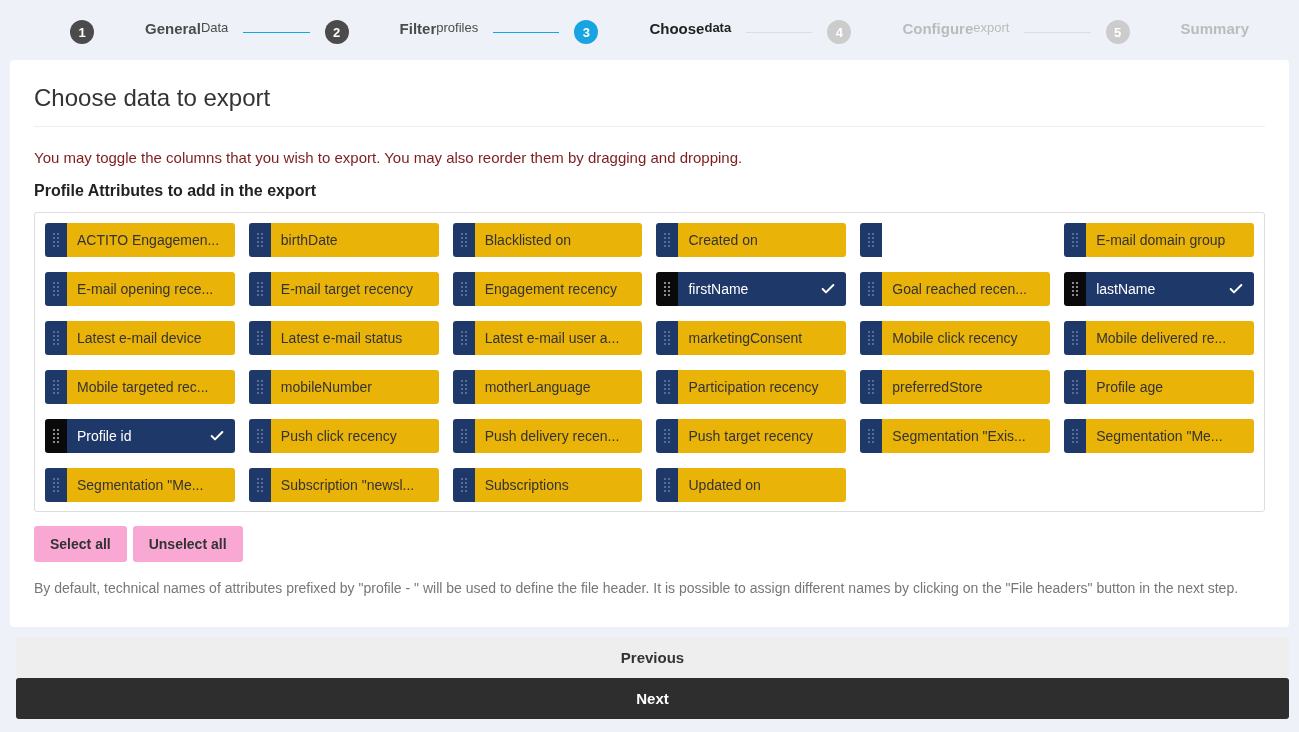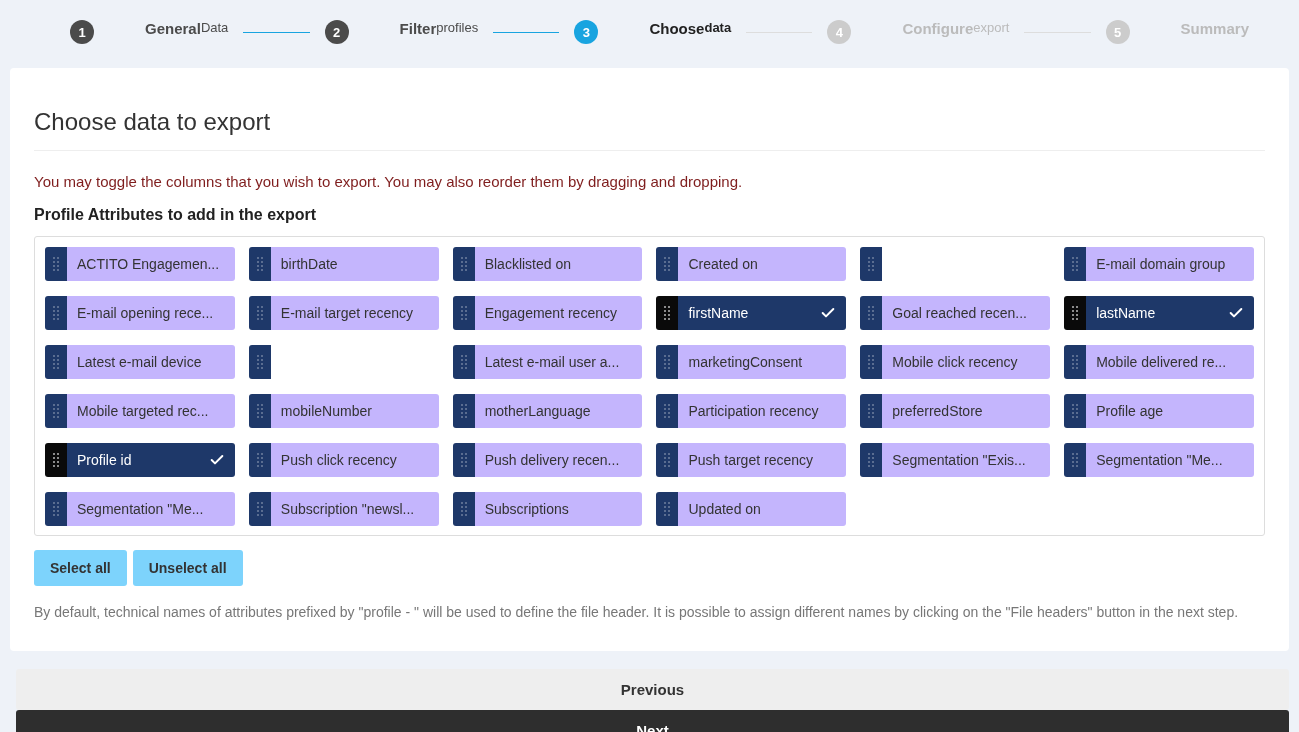--- a/index.html
+++ b/index.html
@@ -47,22 +47,22 @@
     flex: 1;
     height: 1px;
     margin: 12px 15px 0 15px;
   }
   .line-done { background: #18a4e0; }
   .line-future { background: #ddd; }
 
   .card {
     background: #fff;
     border-radius: 4px;
-    padding: 40px 24px 28px 24px;
-    margin: 14px 0;
+    padding: 24px 24px 28px 24px;
+    margin: 6px 0;
   }
   .card h1 {
     font-size: 24px;
     font-weight: 500;
     color: #333;
     padding-bottom: 14px;
     border-bottom: 1px solid #eee;
     margin-bottom: 22px;
   }
   .intro { color: #7f1d1d; margin-bottom: 16px; font-size: 15px; }
@@ -113,21 +113,21 @@
   }
   .handle-dots span { background: #fff4; width: 2px; height: 2px; }
   .chip-selected .handle-dots span { background: #fff8; }
   .chip-body {
     flex: 1;
     min-width: 0;
     display: flex;
     align-items: center;
     padding: 0 10px;
     gap: 8px;
-    background: #c4b5fd;
+    background: #eab308;
     color: #333;
     font-size: 14px;
   }
   .chip-selected .chip-body { background: #1e3869; color: #fff; }
   .chip-label {
     flex: 1;
     overflow: hidden;
     text-overflow: ellipsis;
     white-space: nowrap;
   }
@@ -135,21 +135,21 @@
     width: 16px;
     height: 16px;
     display: none;
     flex-shrink: 0;
   }
   .chip-selected .chip-check { display: block; }
   .chip-check svg { width: 16px; height: 16px; }
 
   .btn-row { display: flex; gap: 6px; margin: 14px 0 16px 0; }
   .btn {
-    background: #7dd3fc;
+    background: #f9a8d4;
     border: none;
     padding: 10px 16px;
     font-size: 14px;
     font-weight: 600;
     color: #333;
     border-radius: 3px;
     cursor: pointer;
   }
   .hint { color: #777; font-size: 14px; line-height: 1.5; }
 
@@ -451,20 +451,23 @@
               <span></span>
               <span></span>
               <span></span>
               <span></span>
               <span></span>
               <span></span>
               <span></span>
               <span></span>
             </div>
           </div>
+          <div class="chip-body">
+            <span class="chip-label">Latest e-mail status</span>
+          </div>
         </div>
         <div class="chip">
           <div class="chip-handle">
             <div class="handle-dots">
               <span></span>
               <span></span>
               <span></span>
               <span></span>
               <span></span>
               <span></span>

